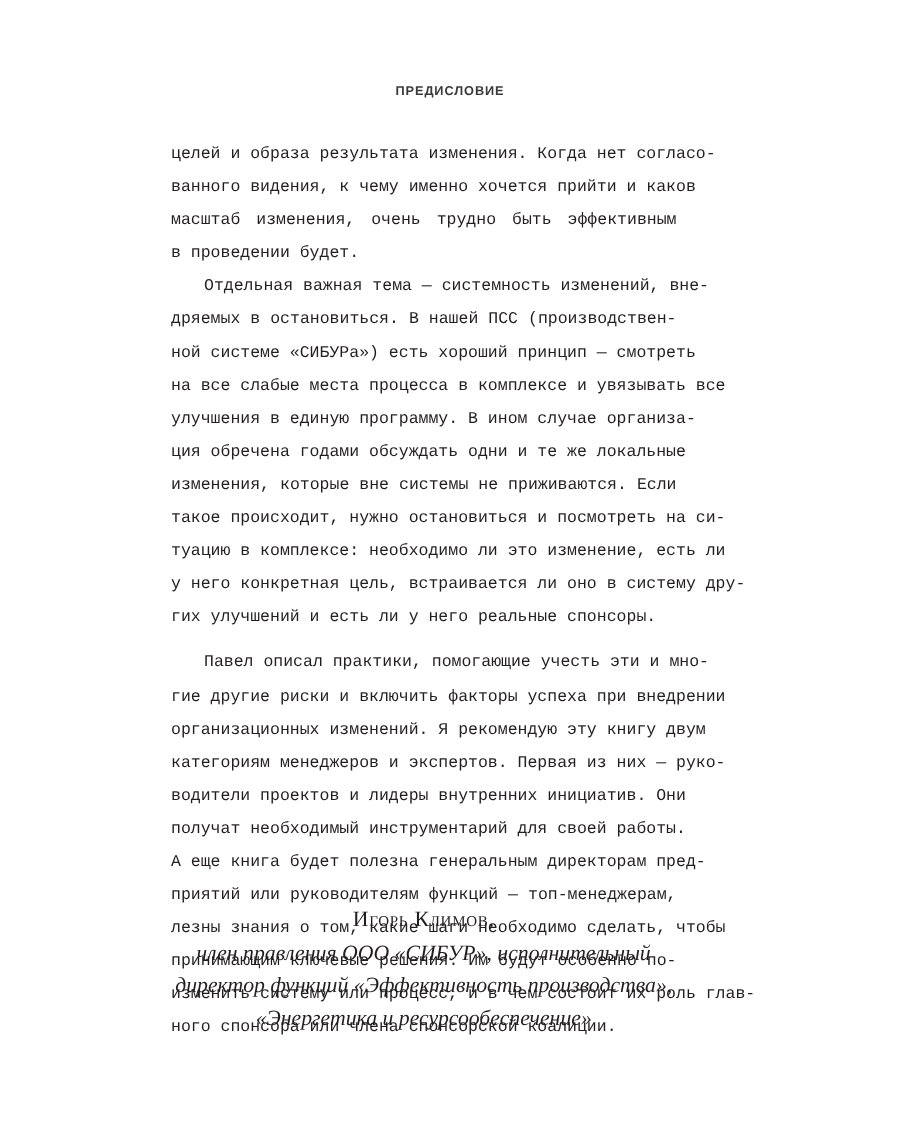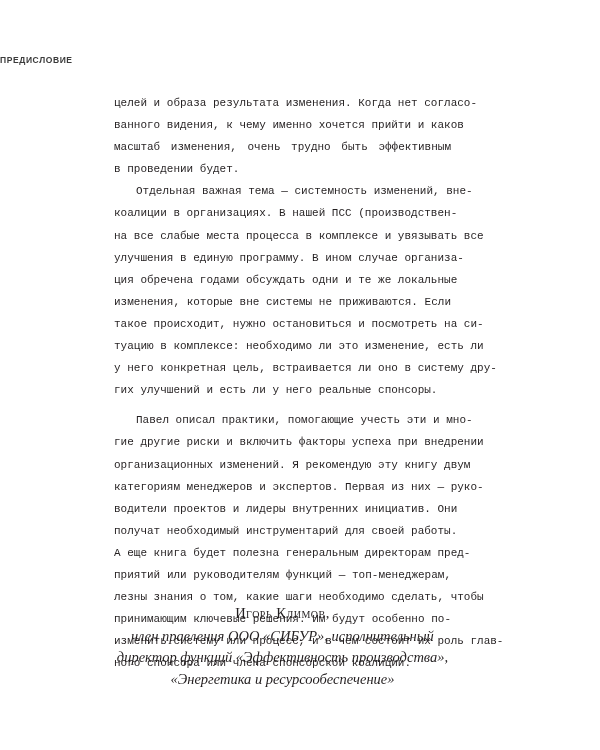--- a/index.html
+++ b/index.html
@@ -13,20 +13,21 @@
       position: relative;
       overflow: hidden;
       color: #231f20;
       font-family: "Liberation Serif", "DejaVu Serif", serif;
     }
     .running-head {
       position: absolute;
       top: 55px;
       left: 0;
       width: 600px;
+      text-align: center;
       font-family: "Liberation Sans", "DejaVu Sans", sans-serif;
       font-weight: bold;
       font-size: 8.5px;
       letter-spacing: 0.6px;
       color: #3a3a3a;
     }
     .text-block {
       position: absolute;
       left: 114px;
       top: 92px;
@@ -82,21 +83,22 @@
 
     <div class="paragraph">
       <span class="line">целей и образа результата изменения. Когда нет согласо-</span>
       <span class="line">ванного видения, к чему именно хочется прийти и каков</span>
       <span class="line">масштаб изменения, очень трудно быть эффективным</span>
       <span class="line last">в проведении будет.</span>
     </div>
 
     <div class="paragraph">
       <span class="line indent">Отдельная важная тема — системность изменений, вне-</span>
-      <span class="line">коалиции в организациях. В нашей ПСС (производствен-</span>
+      <span class="line">дряемых в остановиться. В нашей ПСС (производствен-</span>
+      <span class="line">ной системе «СИБУРа») есть хороший принцип — смотреть</span>
       <span class="line">на все слабые места процесса в комплексе и увязывать все</span>
       <span class="line">улучшения в единую программу. В ином случае организа-</span>
       <span class="line">ция обречена годами обсуждать одни и те же локальные</span>
       <span class="line">изменения, которые вне системы не приживаются. Если</span>
       <span class="line">такое происходит, нужно остановиться и посмотреть на си-</span>
       <span class="line">туацию в комплексе: необходимо ли это изменение, есть ли</span>
       <span class="line">у него конкретная цель, встраивается ли оно в систему дру-</span>
       <span class="line last">гих улучшений и есть ли у него реальные спонсоры.</span>
     </div>
 

